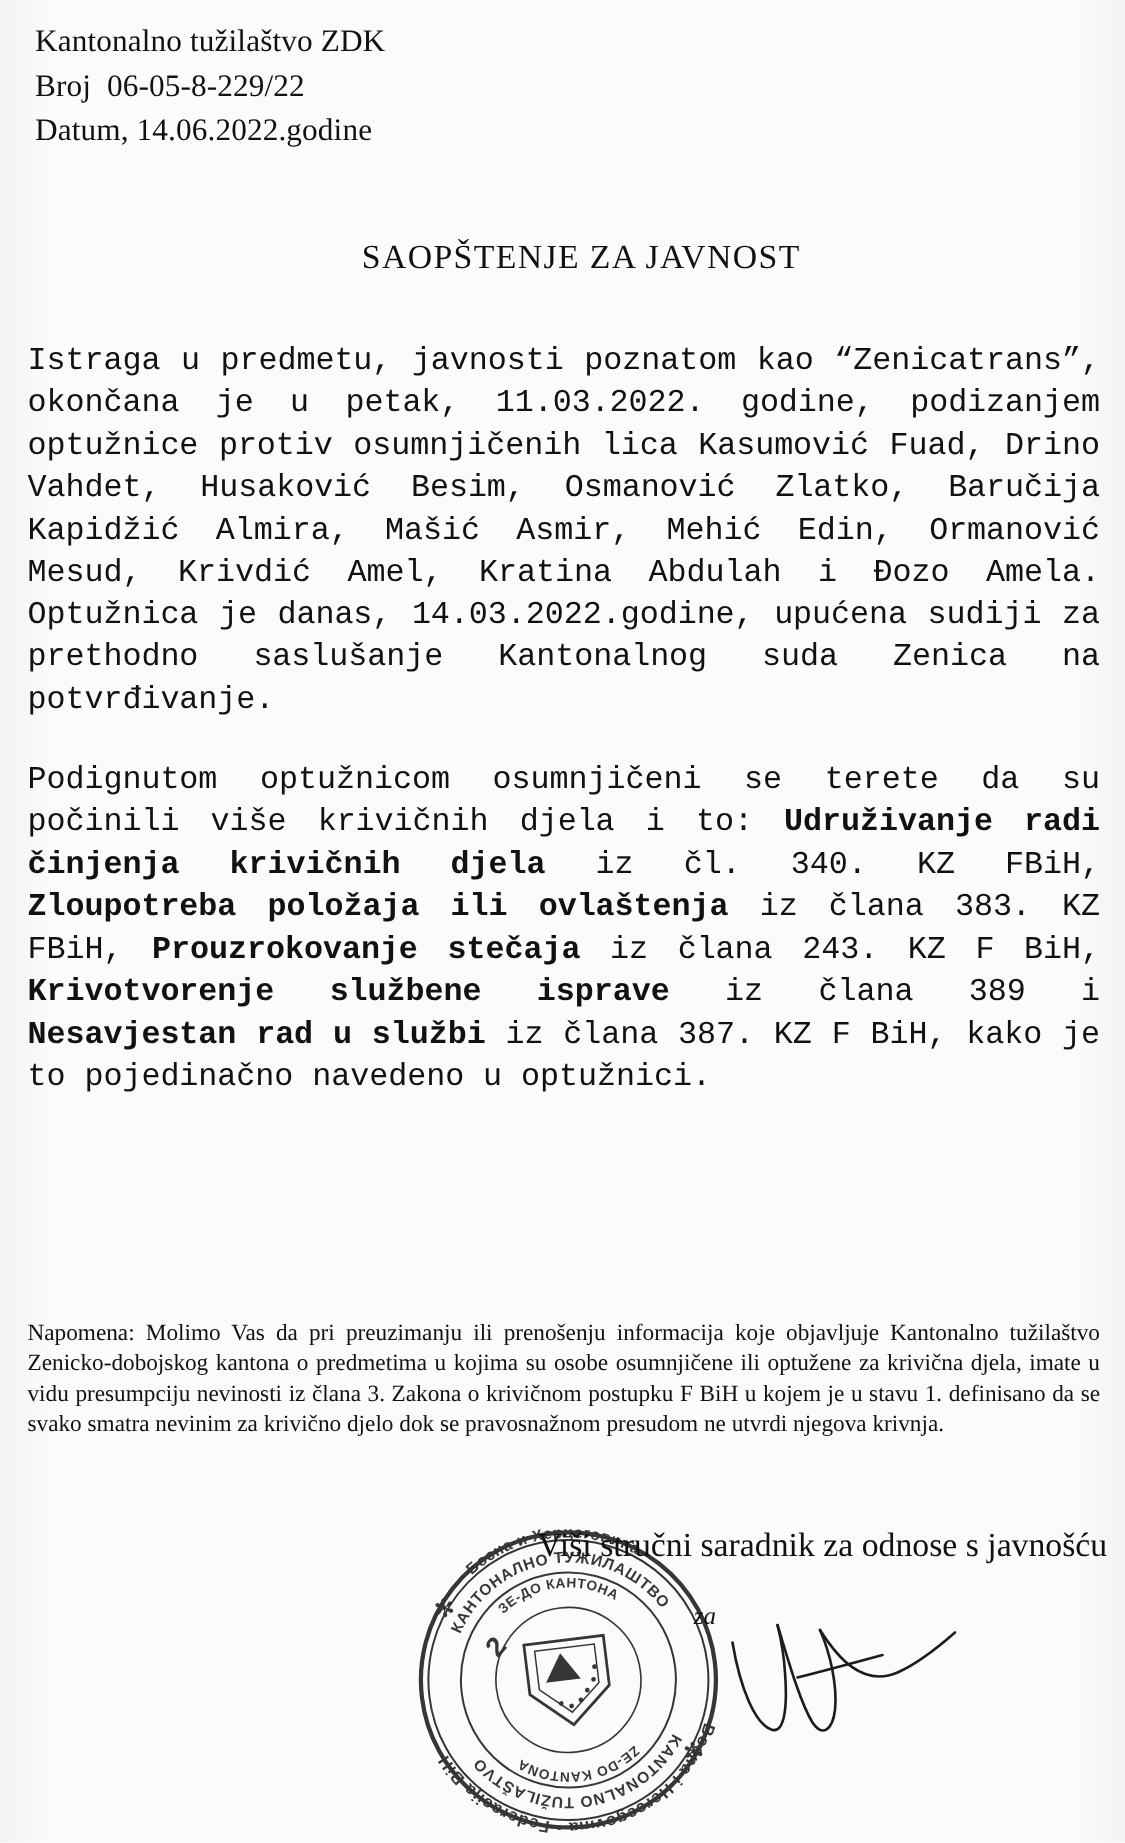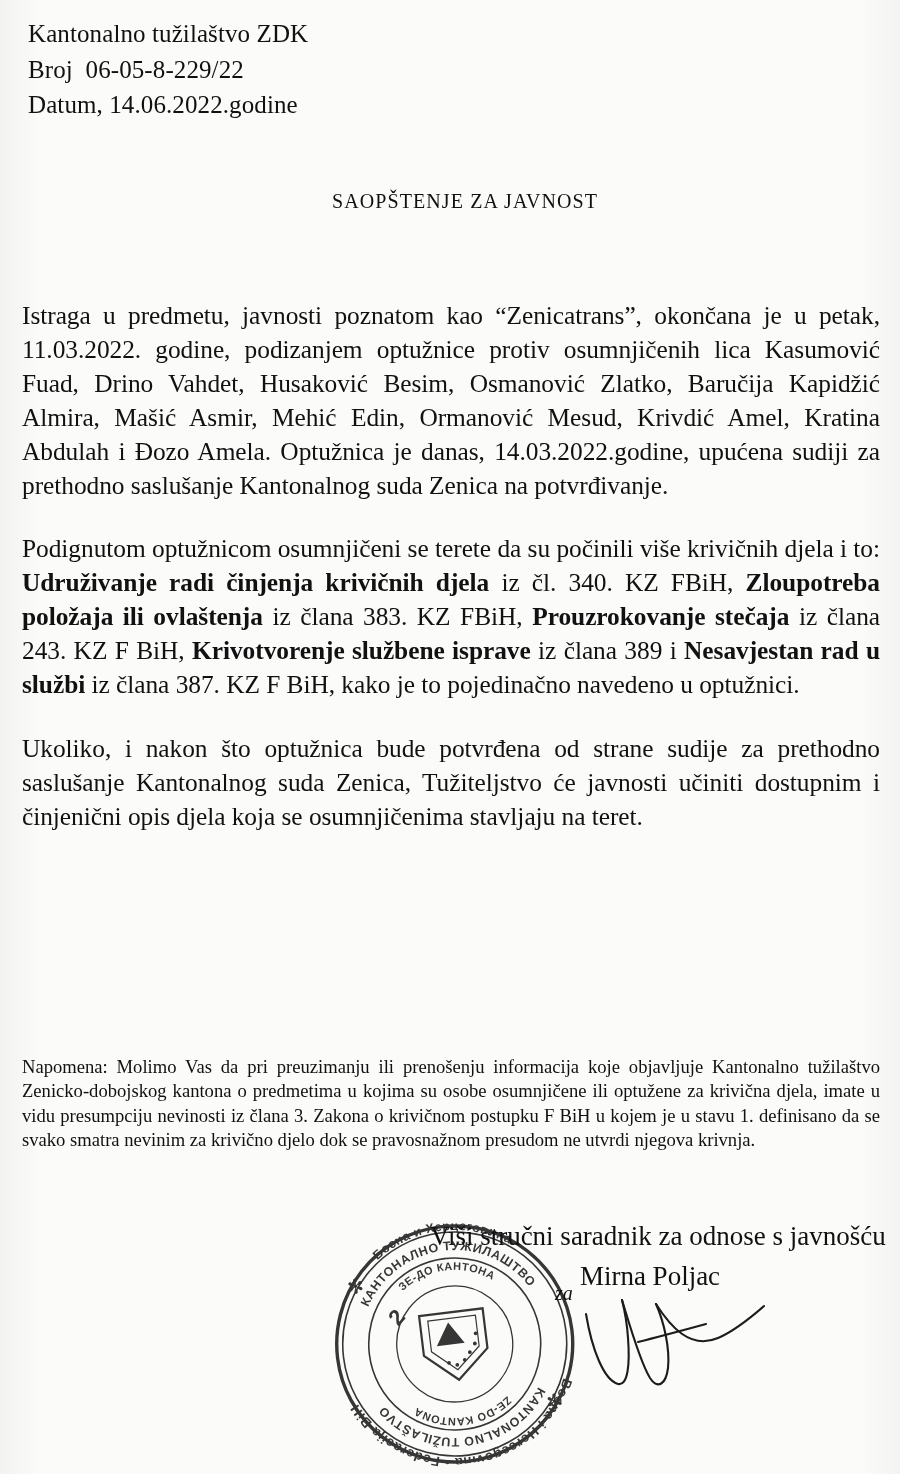--- a/index.html
+++ b/index.html
@@ -36,31 +36,32 @@
   }
   .letterhead div { white-space: pre; }
 
   
   .doc-title {
     position: absolute;
     left: 0;
     right: 0;
     top: 190px;
     text-align: center;
-    font-size: 20px;
+    font-size: 27px;
     letter-spacing: 1.1px;
     padding-left: 30px;
   }
 
   
   .body-area {
     position: absolute;
     left: 22px;
-    top: 299px;
+    top: 272px;
     width: 858px;
+    font-family: Liberation Mono, monospace;
   }
   p.para {
     margin: 0 0 30px 0;
     font-size: 25.4px;
     line-height: 1.335;
     text-align: justify;
     text-justify: inter-word;
     letter-spacing: -0.05px;
   }
   p.para:last-child { margin-bottom: 0; }
@@ -138,21 +139,20 @@
     <div>Kantonalno tužilaštvo ZDK</div>
     <div>Broj  06-05-8-229/22</div>
     <div>Datum, 14.06.2022.godine</div>
   </div>
 
   <div class="doc-title">SAOPŠTENJE ZA JAVNOST</div>
 
   <div class="body-area">
     <p class="para"><span>Istraga u predmetu, javnosti poznatom kao “Zenicatrans”, okončana je u petak, 11.03.2022. godine, podizanjem optužnice protiv osumnjičenih lica Kasumović Fuad, Drino Vahdet, Husaković Besim, Osmanović Zlatko, Baručija Kapidžić Almira, Mašić Asmir, Mehić Edin, Ormanović Mesud, Krivdić Amel, Kratina Abdulah i Đozo Amela. Optužnica je danas, 14.03.2022.godine, upućena sudiji za prethodno saslušanje Kantonalnog suda Zenica na potvrđivanje.</span></p>
     <p class="para"><span>Podignutom optužnicom osumnjičeni se terete da su počinili više krivičnih djela i to: </span><span class="bold">Udruživanje radi činjenja krivičnih djela</span><span> iz čl. 340. KZ FBiH, </span><span class="bold">Zloupotreba položaja ili ovlaštenja</span><span> iz člana 383. KZ FBiH, </span><span class="bold">Prouzrokovanje stečaja</span><span> iz člana 243. KZ F BiH, </span><span class="bold">Krivotvorenje službene isprave</span><span> iz člana 389 i </span><span class="bold">Nesavjestan rad u službi</span><span> iz člana 387. KZ F BiH, kako je to pojedinačno navedeno u optužnici.</span></p>
-    <p class="para"><span>Ukoliko, i nakon što optužnica bude potvrđena od strane sudije za prethodno saslušanje Kantonalnog suda Zenica, Tužiteljstvo će javnosti učiniti dostupnim i činjenični opis djela koja se osumnjičenima stavljaju na teret.</span></p>
   </div>
 
   <div class="note">Napomena: Molimo Vas da pri preuzimanju ili prenošenju informacija koje objavljuje Kantonalno tužilaštvo Zenicko-dobojskog kantona o predmetima u kojima su osobe osumnjičene ili optužene za krivična djela, imate u vidu presumpciju nevinosti iz člana 3. Zakona o krivičnom postupku F BiH u kojem je u stavu 1. definisano da se svako smatra nevinim za krivično djelo dok se pravosnažnom presudom ne utvrdi njegova krivnja.</div>
 
   <div class="stamp">
     <svg viewBox="0 0 272 252" xmlns="http://www.w3.org/2000/svg" aria-hidden="true">
       <defs>
         <path id="arcOuterTop" d="M 22,132 A 114,114 0 0 1 250,132"></path>
         <path id="arcOuterBot" d="M 250,132 A 114,114 0 0 1 22,132"></path>
         <path id="arcMidTop" d="M 42,132 A 94,94 0 0 1 230,132"></path>
@@ -201,21 +201,20 @@
         <circle cx="158" cy="124" r="1.9" fill="#1b1b1b"></circle>
         <circle cx="144" cy="149" r="1.9" fill="#1b1b1b"></circle>
         <circle cx="136" cy="153" r="1.9" fill="#1b1b1b"></circle>
         <circle cx="128" cy="150" r="1.9" fill="#1b1b1b"></circle>
       </g>
     </svg>
   </div>
 
   <div class="sig-block">
     <div class="sig-title">Viši stručni saradnik za odnose s javnošću</div>
-    <div class="sig-name">Mirna Poljac</div>
   </div>
   <div class="sig-za">za</div>
 
   <div class="signature-mark">
     <svg viewBox="0 0 210 120" xmlns="http://www.w3.org/2000/svg" aria-hidden="true">
       <g fill="none" stroke="#1c1c1c" stroke-width="2.1" stroke-linecap="round" stroke-linejoin="round">
         <path d="M 8,34 C 14,70 26,100 40,104 C 50,106 52,84 50,58 C 49,42 46,28 44,20"></path>
         <path d="M 44,20 C 52,46 62,82 72,98 C 80,110 88,104 90,88 C 92,68 86,42 78,24"></path>
         <path d="M 78,24 C 92,46 112,70 140,58 C 156,51 170,40 186,26"></path>
         <path d="M 60,62 C 84,56 106,50 128,44"></path>

